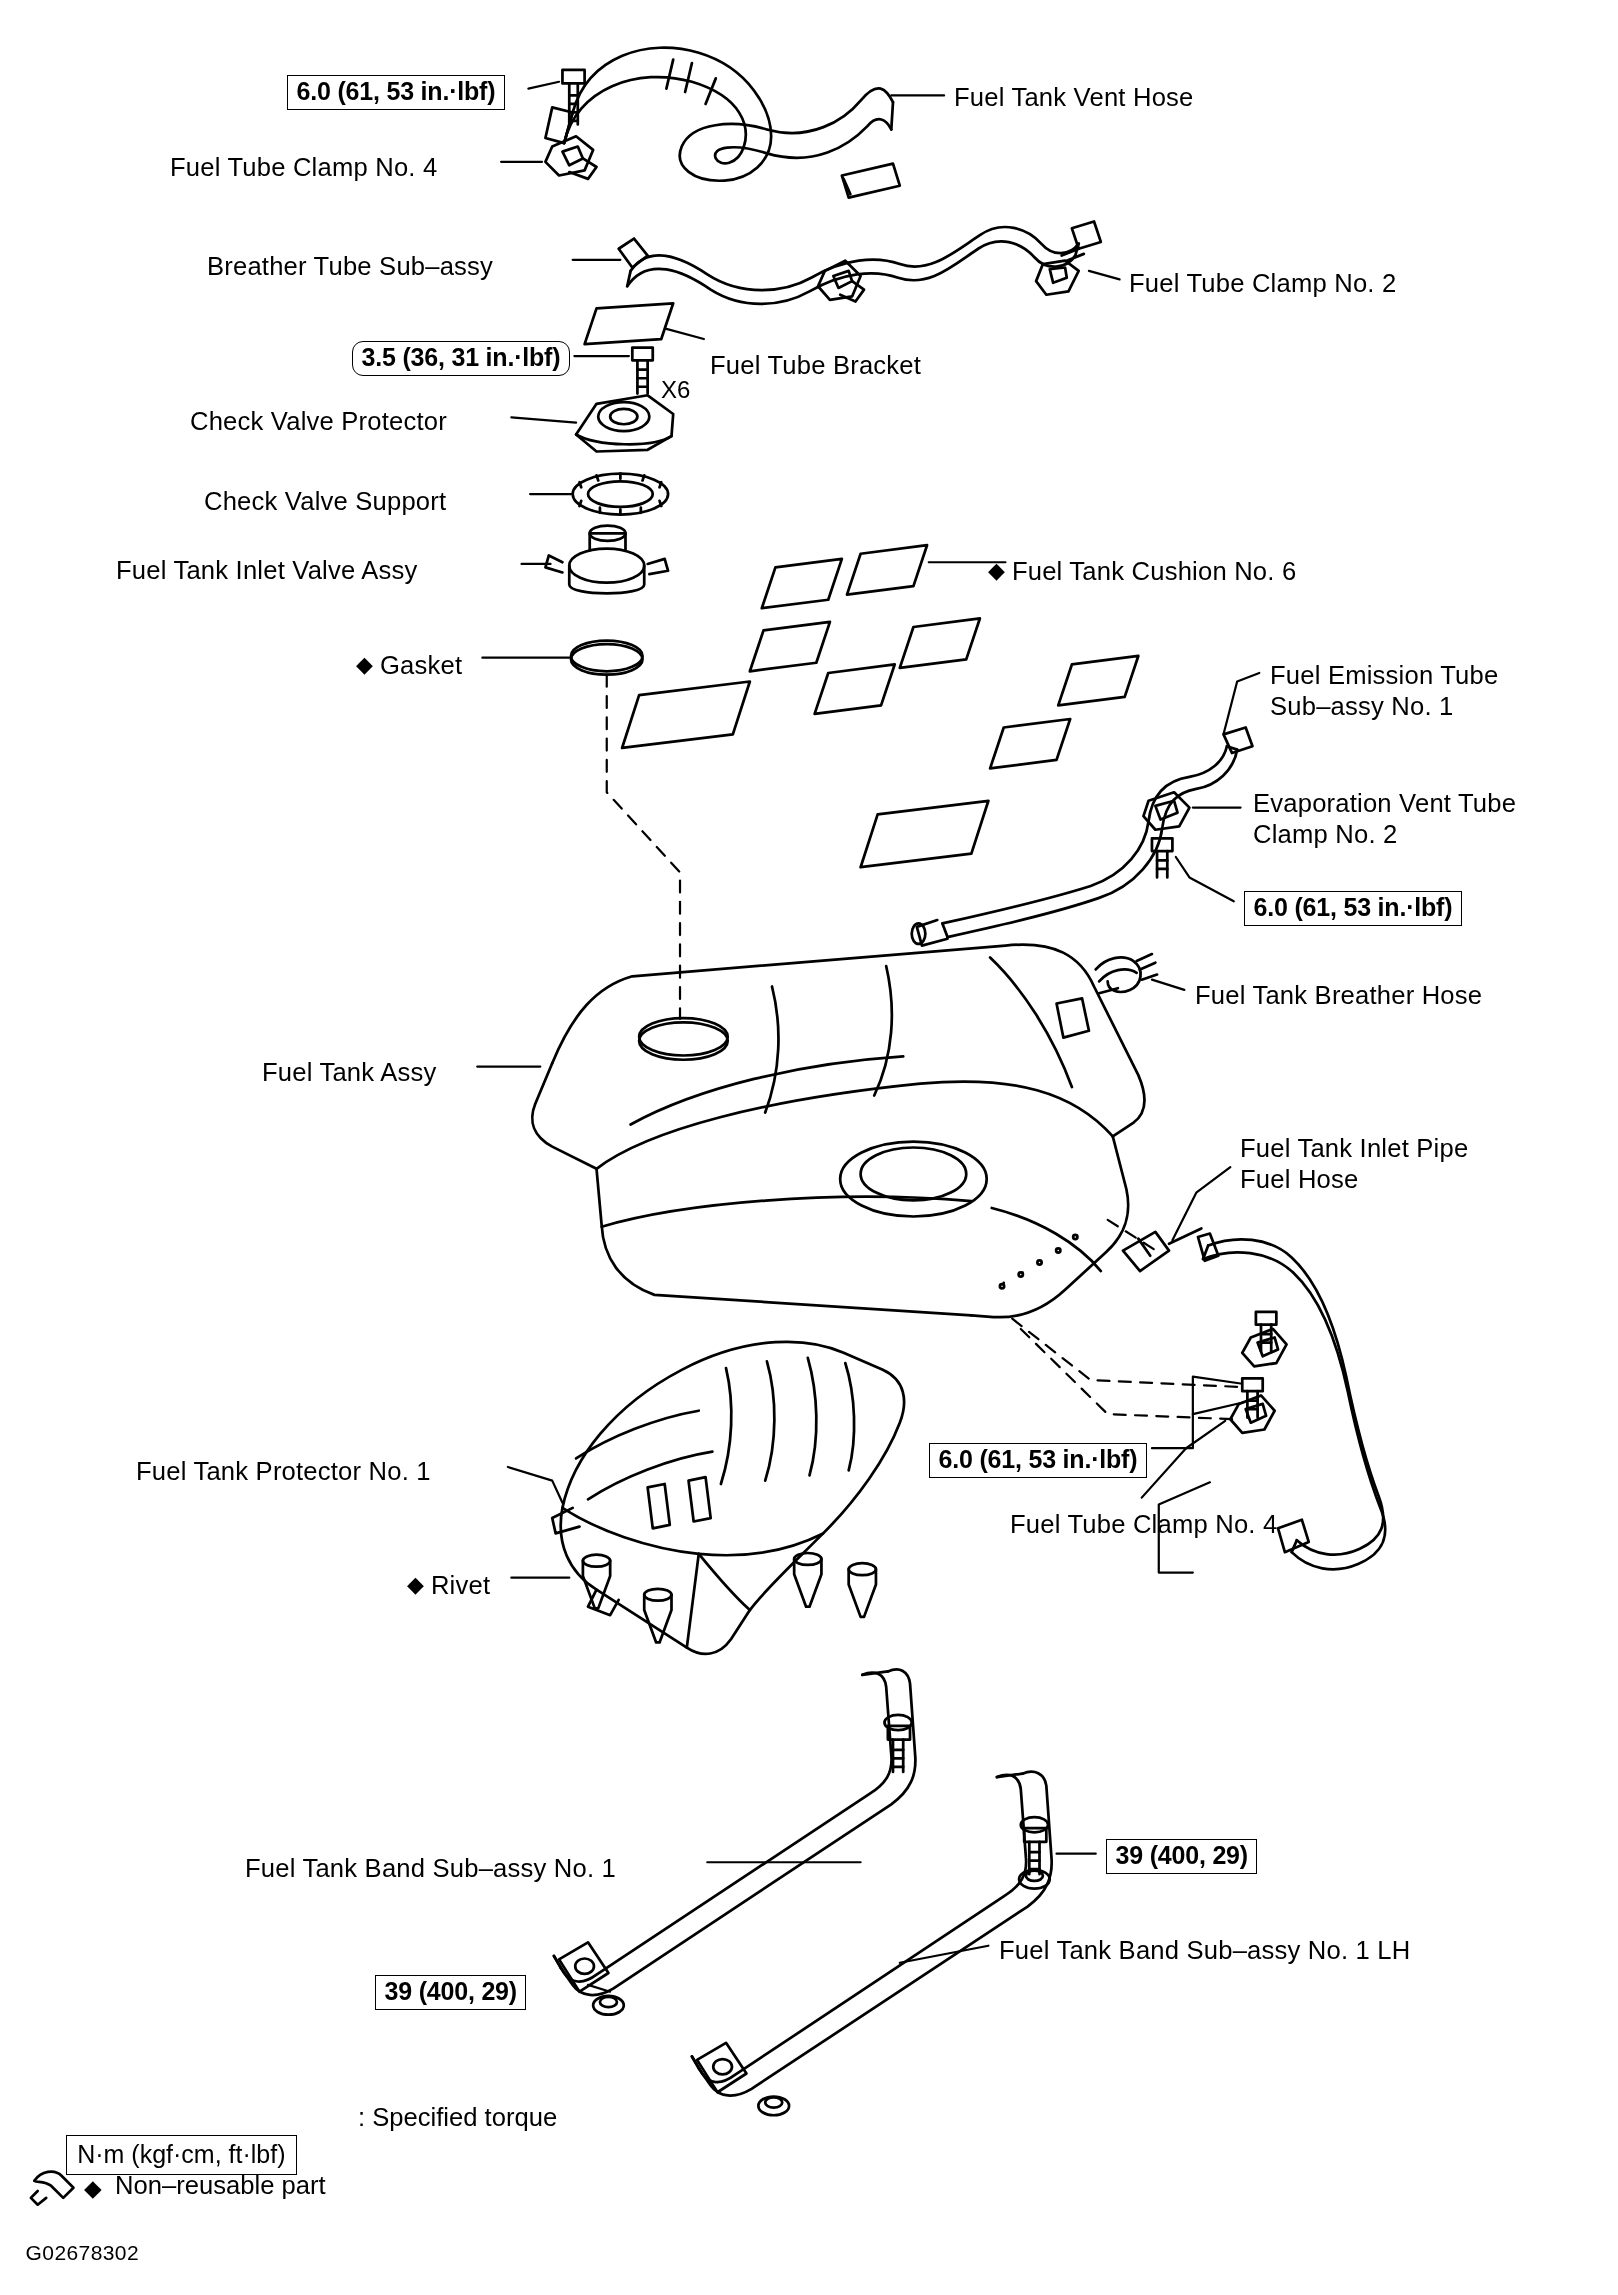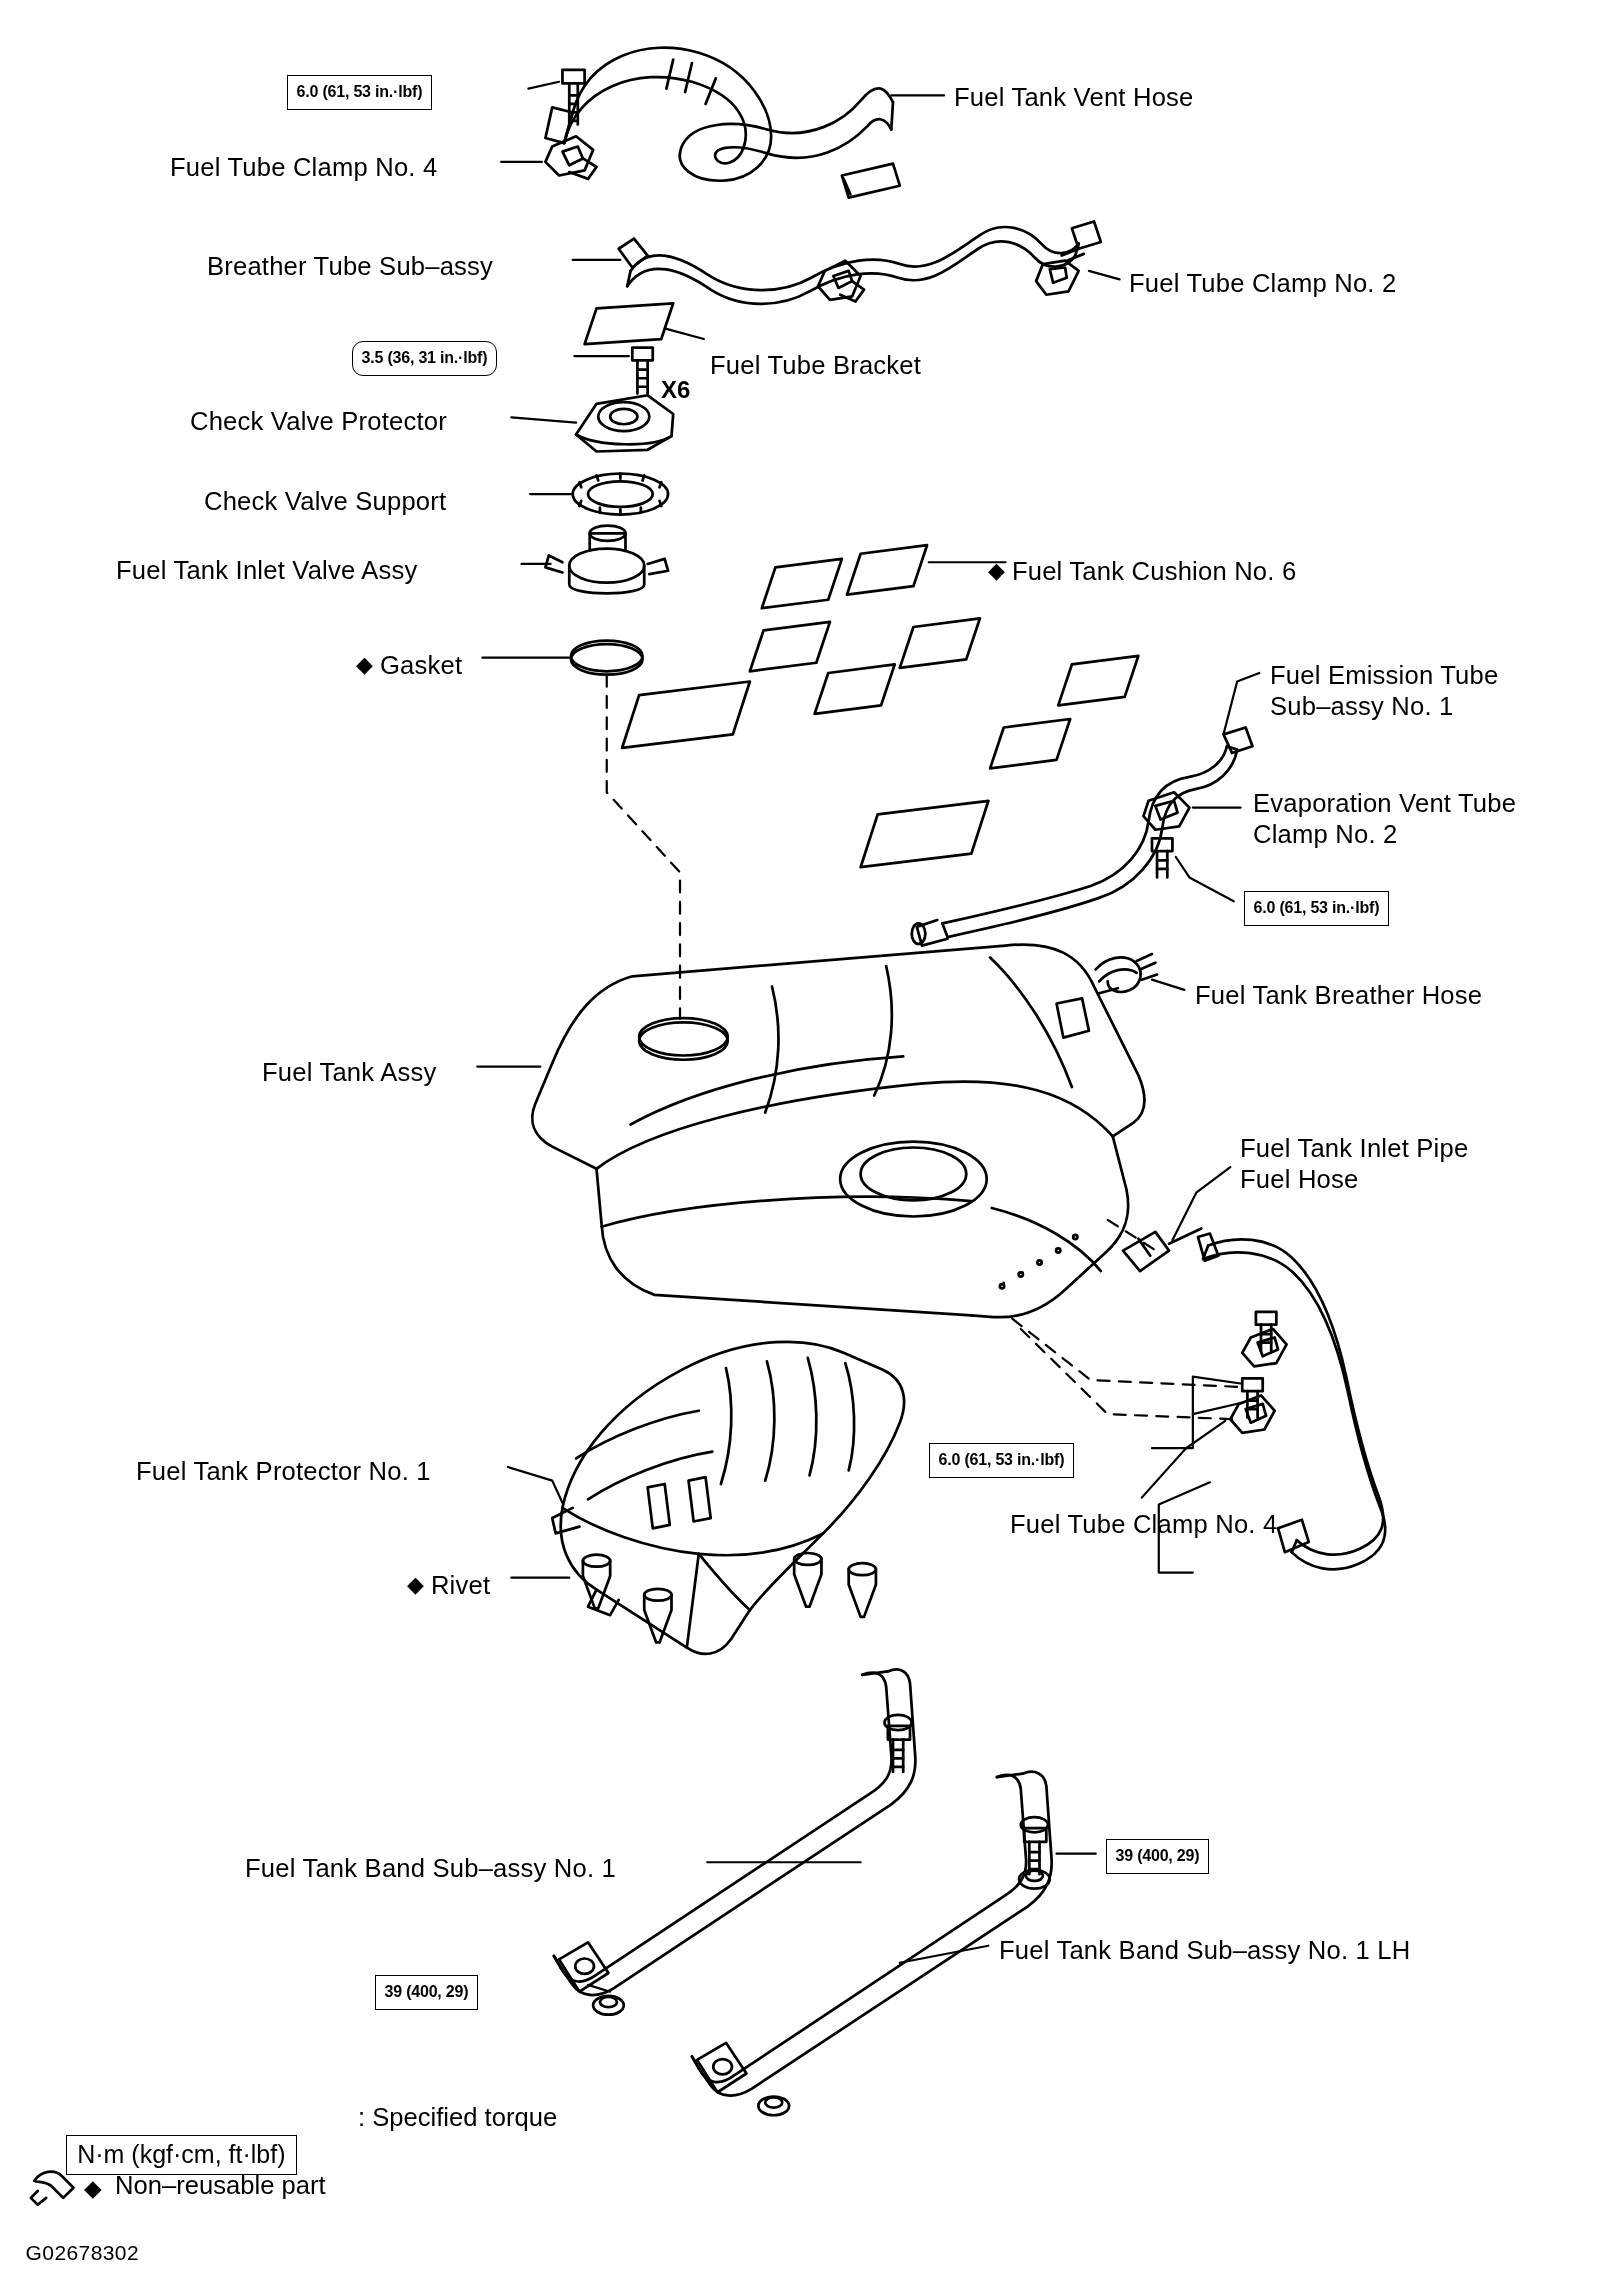--- a/index.html
+++ b/index.html
@@ -33,21 +33,21 @@
     font-size: 25.6px;
     line-height: 31px;
     white-space: nowrap;
     letter-spacing: 0.2px;
   }
   .lbl.two { white-space: pre-line; }
   .torque {
     position: absolute;
     border: 1.7px solid #000;
     padding: 3.4px 8.5px 4.3px 8.5px;
-    font-size: 16px;
+    font-size: 25px;
     font-weight: bold;
     line-height: 25.6px;
     white-space: nowrap;
     background: #fff;
     letter-spacing: -0.2px;
   }
   .diamond {
     font-size: 22px;
     vertical-align: 1.7px;
     margin-right: 6.8px;
@@ -66,21 +66,21 @@
     white-space: nowrap;
   }
   .code {
     position: absolute;
     font-size: 21px;
     letter-spacing: 0.4px;
   }
   .x6 {
     position: absolute;
     font-size: 24px;
-    font-weight: bold;
+    font-weight: normal;
   }
 </style>
 </head>
 <body>
 
 <div id="sheet">
 
   <svg id="art" viewBox="0 0 1900 2694" xmlns="http://www.w3.org/2000/svg">
     <g fill="none" stroke="#000" stroke-width="3.2" stroke-linejoin="round" stroke-linecap="round">
 

